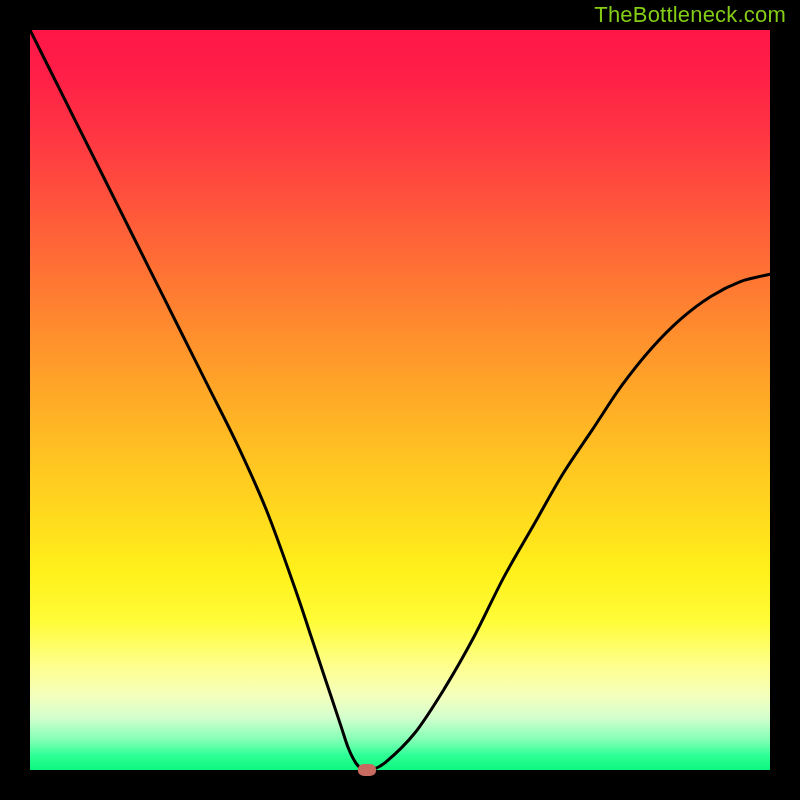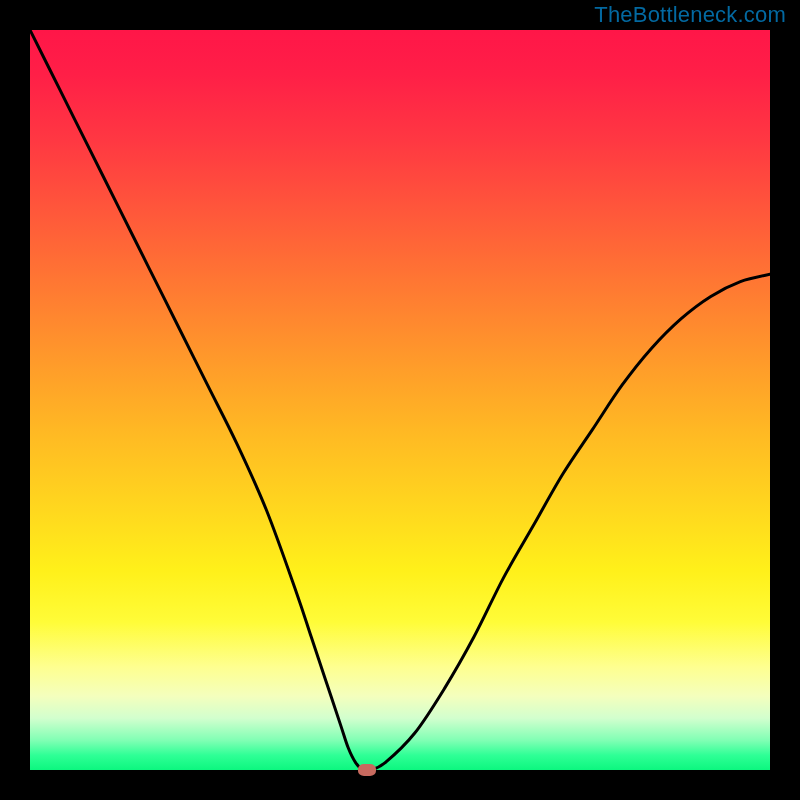--- a/index.html
+++ b/index.html
@@ -14,21 +14,21 @@
   .outer {
     position: relative;
     width: 800px;
     height: 800px;
     background: #000;
   }
   .watermark {
     position: absolute;
     top: 2px;
     right: 14px;
-    color: #0369a1;
+    color: #84cc16;
     font-size: 22px;
     font-weight: 500;
     letter-spacing: 0.2px;
     z-index: 5;
   }
   .plot {
     position: absolute;
     left: 30px;
     top: 30px;
     width: 740px;

